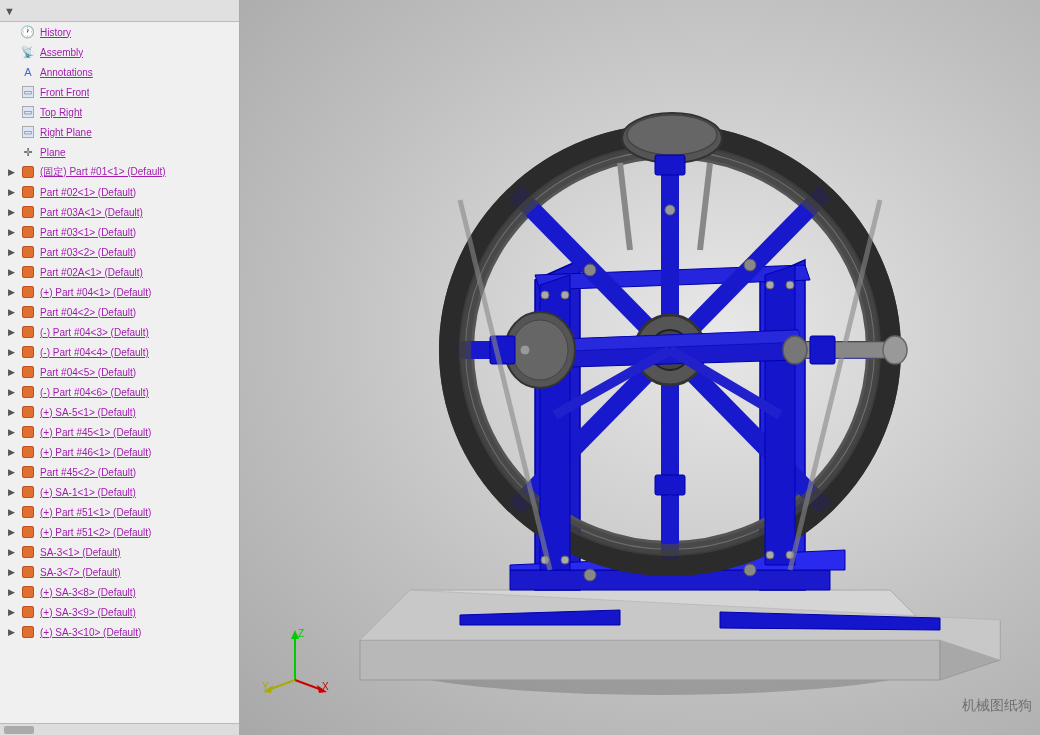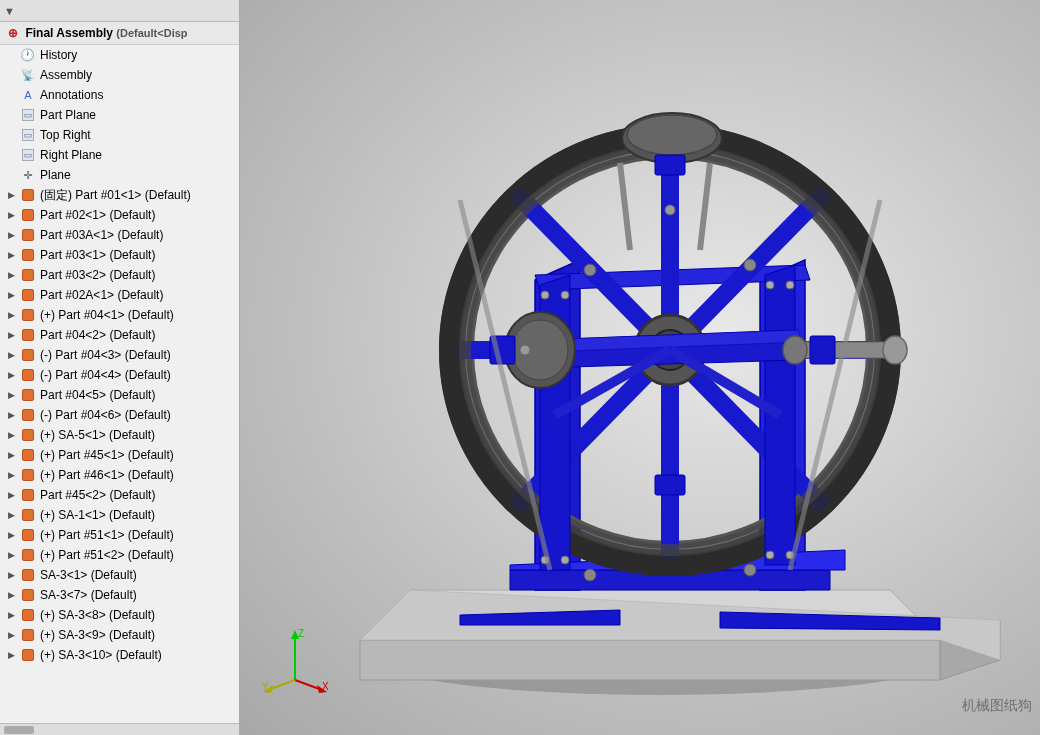--- a/index.html
+++ b/index.html
@@ -77,24 +77,25 @@
       height: 16px;
       margin-right: 4px;
       flex-shrink: 0;
       display: flex;
       align-items: center;
       justify-content: center;
       font-size: 10px;
     }
 
     .tree-item .label {
-      font-size: 12px;
-      color: #000000;
+      font-size: 10px;
+      color: #a21caf;
       overflow: hidden;
       text-overflow: ellipsis;
+      text-decoration: underline;
     }
 
     .scrollbar-bottom {
       height: 12px;
       background: #ddd;
       border-top: 1px solid #bbb;
       display: flex;
       align-items: center;
       padding: 0 4px;
     }
@@ -149,25 +150,20 @@
       font-family: Arial, sans-serif;
     }
   </style>
 </head>
 <body>
 
 <div class="left-panel">
   <div class="filter-bar">
     <span class="filter-icon">▼</span>
   </div>
-  <div class="tree-header">
-    <span style="color:#cc2222; margin-right:4px;">⊕</span>
-    <span>Final Assembly</span>
-    <span style="color:#555; font-size:11px;">(Default&lt;Disp</span>
-  </div>
   <div class="tree-container" id="tree-container">
 
   <div class="tree-item">
         <span class="expander">&nbsp;</span>
         <span class="icon">
           <span style="font-size:12px;color:#666;">🕐</span>
         </span>
         <span class="label">History</span>
       </div>
       <div class="tree-item">
@@ -182,21 +178,21 @@
         <span class="icon">
           <span style="font-size:11px;color:#4466cc;">A</span>
         </span>
         <span class="label">Annotations</span>
       </div>
       <div class="tree-item">
         <span class="expander">&nbsp;</span>
         <span class="icon">
           <span style="font-size:9px;color:#666;border:1px solid #aaa;padding:0 1px;background:rgba(200,220,255,0.5);">▭</span>
         </span>
-        <span class="label">Part Plane</span>
+        <span class="label">Front Front</span>
       </div>
       <div class="tree-item">
         <span class="expander">&nbsp;</span>
         <span class="icon">
           <span style="font-size:9px;color:#666;border:1px solid #aaa;padding:0 1px;background:rgba(200,220,255,0.5);">▭</span>
         </span>
         <span class="label">Top Right</span>
       </div>
       <div class="tree-item">
         <span class="expander">&nbsp;</span>

